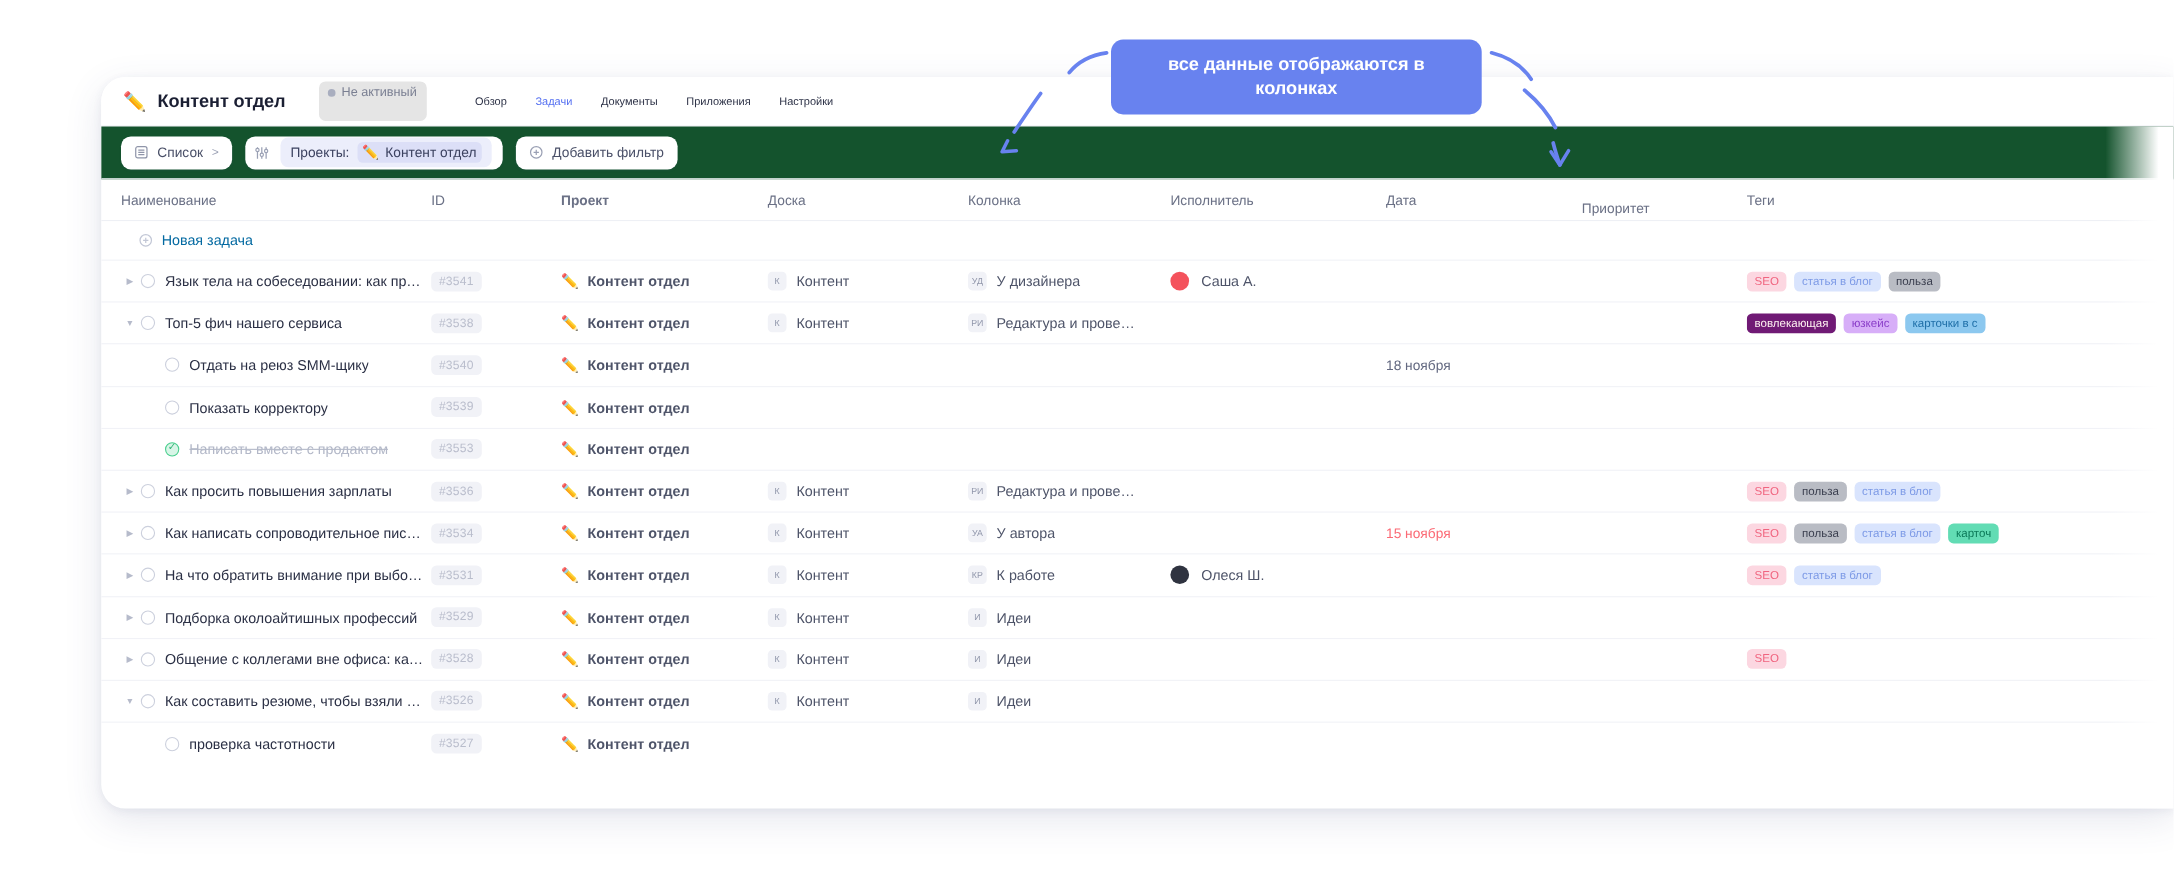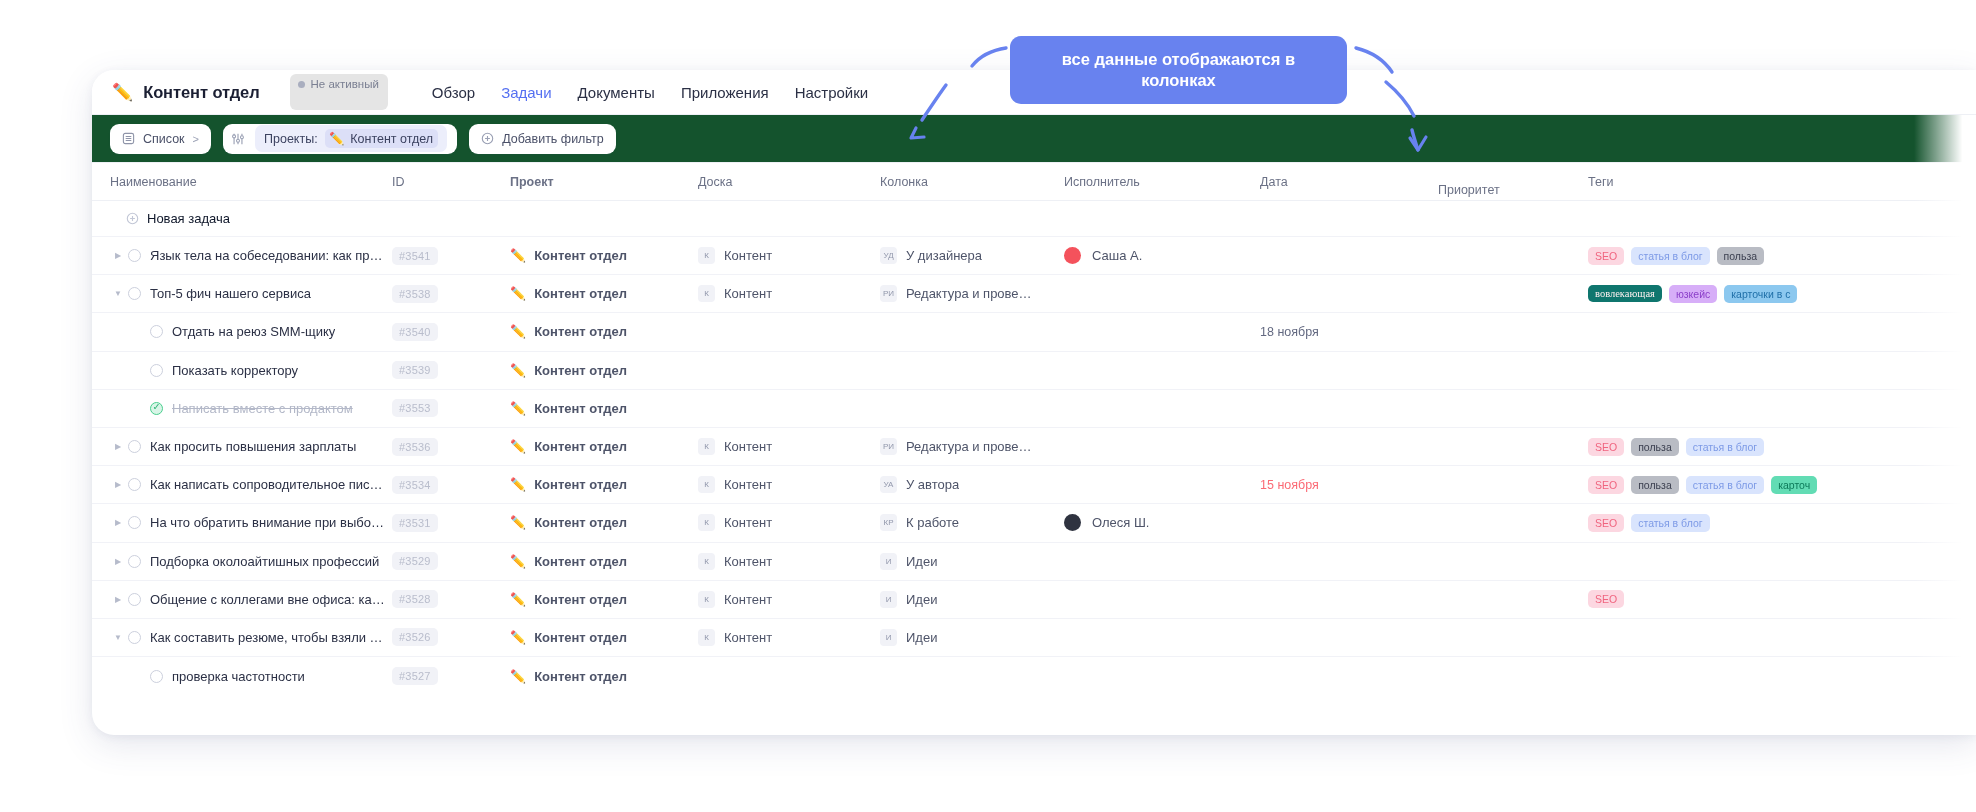--- a/index.html
+++ b/index.html
@@ -38,21 +38,21 @@
   }
   .status-badge {
     margin-left: 30px;
     display: inline-flex; align-items: center; gap: 6px;
     background: #e5e5e5; border-radius: 6px;
     padding: 4px 9px 20px 8px;
     font-size: 11.5px; color: #7a7f92; white-space: nowrap;
   }
   .status-dot { width: 7px; height: 7px; border-radius: 50%; background: #a9aebf; display:block; }
   .nav { display: flex; align-items: center; gap: 26px; margin-left: 44px; }
-  .nav-item { font-size: 15px; color: #2b3045; white-space: nowrap; cursor: pointer; }
+  .nav-item { font-size: 10px; color: #2b3045; white-space: nowrap; cursor: pointer; }
   .nav-item.active { color: #5570f1; }
 
   
   .toolbar {
     height: 48px;
     display: flex; align-items: center; gap: 12px;
     padding: 0 18px;
     background: #14532d;
     border-bottom: 1px solid #eef0f5;
   }
@@ -97,21 +97,21 @@
   .col-date { width: 178px; flex: none; }
   .col-prio { width: 150px; flex: none; margin-top: 16px; }
   .col-tags { flex: 1 1 auto; min-width: 0; }
 
   .trow {
     display: flex; align-items: center;
     height: 38.2px; padding-left: 18px;
     border-bottom: 1px solid #f1f2f7;
     font-size: 13px; color: #2b3045;
   }
-  .trow.newtask { color: #0f172a; height: 36px; border-bottom: 1px solid #f1f2f7; }
+  .trow.newtask { color: #0369a1; height: 36px; border-bottom: 1px solid #f1f2f7; }
   .trow:last-child { border-bottom: none; }
 
   .namecell { display: flex; align-items: center; gap: 0; min-width: 0; }
   .caret {
     width: 16px; flex: none; color: #b6bbcb; font-size: 8px;
     display: inline-flex; align-items: center; justify-content: center;
     cursor: pointer;
   }
   .caret.spacer { visibility: hidden; }
   .check {
@@ -334,21 +334,21 @@
               <span class="cellmuted">Контент</span>
             </div>
             <div class="col-colm colmcell">
               <span class="sqbadge">ри</span>
               <span class="cellmuted">Редактура и прове…</span>
             </div>
             <div class="col-assg assgcell"></div>
             <div class="col-date"><span class="datecell"></span></div>
             <div class="col-prio"><span></span></div>
             <div class="col-tags tagscell">
-              <span class="tag" style="background: #0f766e; color: rgb(253, 240, 240); font-family: Liberation Serif, serif;">вовлекающая</span>
+              <span class="tag" style="background: #701a75; color: rgb(253, 240, 240);">вовлекающая</span>
               <span class="tag" style="background: rgb(215, 174, 248); color: rgb(139, 62, 201);">юзкейс</span>
               <span class="tag" style="background: rgb(140, 200, 239); color: rgb(31, 111, 168);">карточки в с</span>
             </div>
           </div>
           <div class="trow sub">
             <div class="col-name namecell">
               <span class="indent"></span>
               <span class="caret spacer"></span>
               <span class="check"></span>
               <span class="tname">Отдать на реюз SMM-щику</span>

